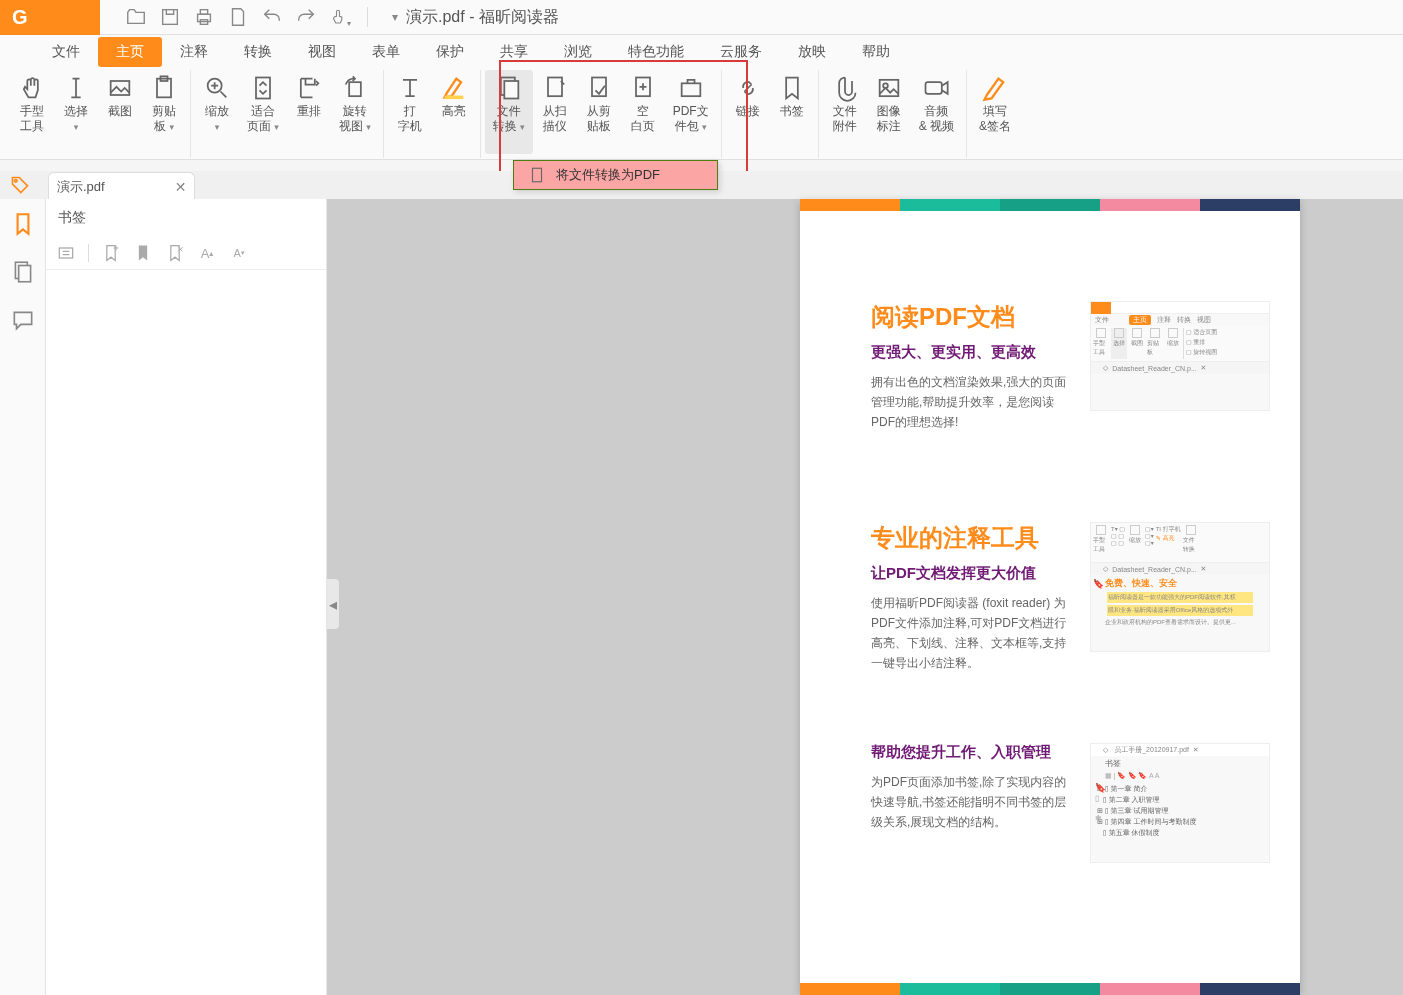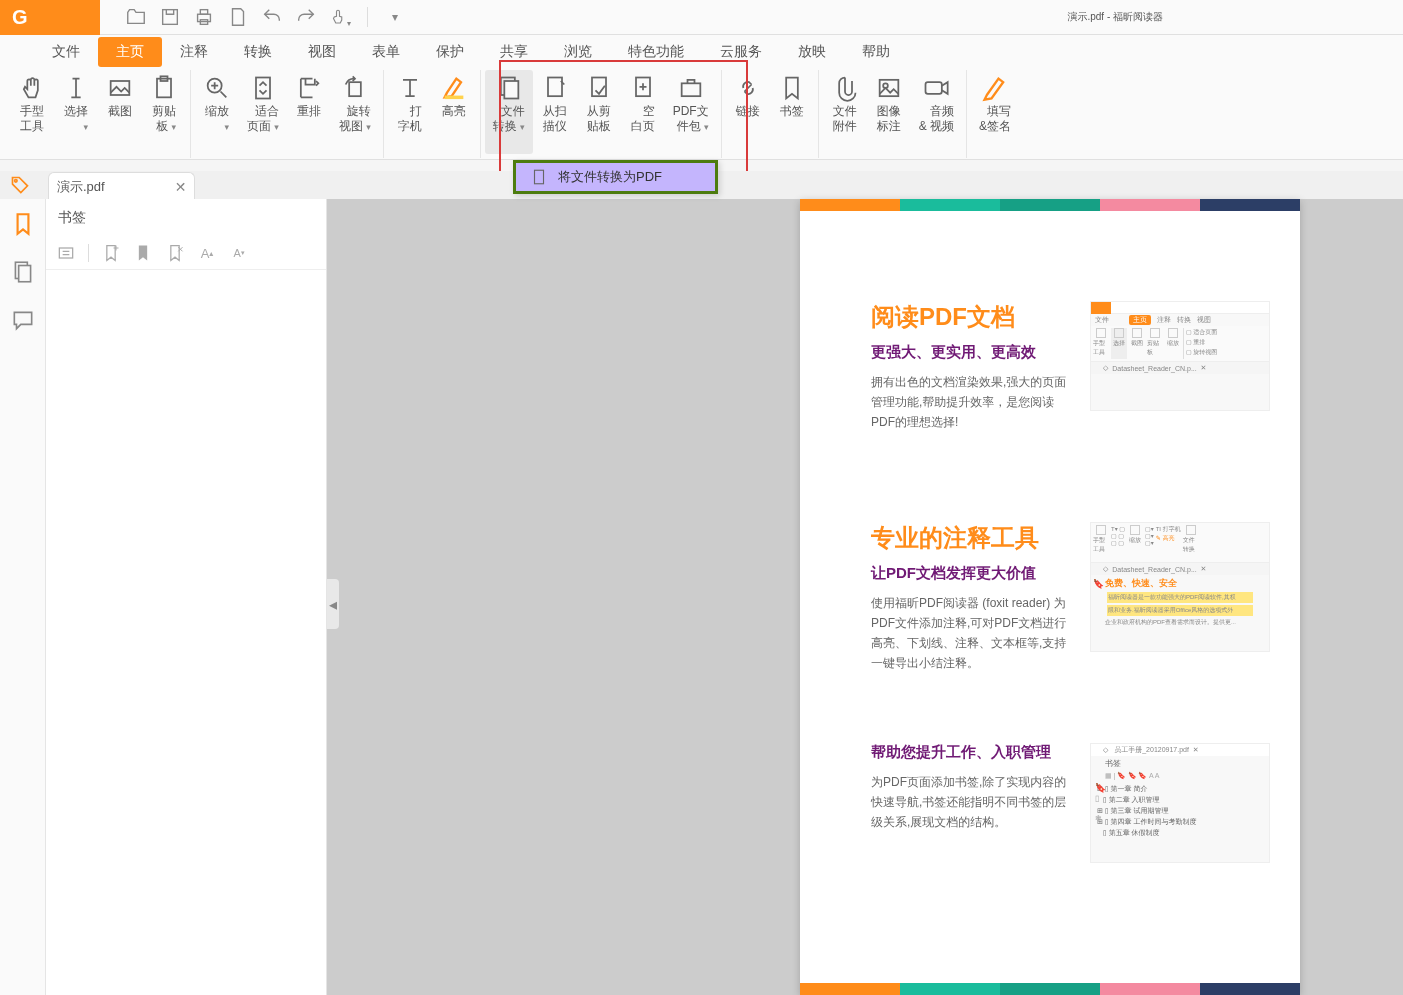--- a/index.html
+++ b/index.html
@@ -5,41 +5,41 @@
 * { margin: 0; padding: 0; box-sizing: border-box; font-family: "Microsoft YaHei", sans-serif; }
 body { background: #f5f5f5; width: 1403px; height: 995px; overflow: hidden; position: relative; }
 
 
 .titlebar { height: 35px; background: #fafafa; display: flex; align-items: center; border-bottom: 1px solid #e0e0e0; }
 .app-icon { width: 100px; height: 35px; background: #ff8c1a; display: flex; align-items: center; justify-content: flex-start; padding-left: 12px; }
 .app-icon-g { color: #fff; font-weight: bold; font-size: 20px; }
 .qat { display: flex; align-items: center; gap: 12px; padding-left: 25px; }
 .qat-icon { width: 22px; height: 22px; display: flex; align-items: center; justify-content: center; color: #888; }
 .qat-sep { width: 1px; height: 20px; background: #ddd; margin: 0 4px; }
-.title-text { flex: 1; text-align: right; color: #555; font-size: 10px; }
+.title-text { flex: 1; text-align: left; color: #555; font-size: 16px; }
 
 
 .menubar { height: 33px; background: #fafafa; display: flex; align-items: center; padding-left: 34px; gap: 0; }
 .menu-item { padding: 6px 18px; font-size: 14px; color: #555; cursor: pointer; }
 .menu-item.active { background: #ff8c1a; color: #fff; border-radius: 3px; }
 
 
 .ribbon { height: 92px; background: #fafafa; border-bottom: 1px solid #e0e0e0; display: flex; align-items: center; padding: 4px 6px; position: relative; }
 .ribbon-group { display: flex; align-items: flex-start; border-right: 1px solid #e5e5e5; padding: 0 4px; height: 88px; }
 .ribbon-btn { display: flex; flex-direction: column; align-items: center; justify-content: flex-start; padding: 4px 8px; min-width: 42px; cursor: pointer; height: 84px; }
 .ribbon-btn.active { background: #e8e8e8; border-radius: 3px; }
 .ribbon-icon { width: 28px; height: 28px; display: flex; align-items: center; justify-content: center; color: #666; font-size: 22px; margin-bottom: 2px; }
-.ribbon-label { font-size: 12px; color: #555; text-align: right; line-height: 15px; white-space: pre-line; }
+.ribbon-label { font-size: 12px; color: #555; text-align: center; line-height: 15px; white-space: pre-line; }
 .ribbon-dd { font-size: 9px; color: #888; }
 
 
 .red-box { position: absolute; border: 2px solid #d93a3a; pointer-events: none; }
 
 
-.dropdown { position: absolute; background: #c4b5fd; border: 3px solid #4d7c0f; box-shadow: 2px 2px 6px rgba(0,0,0,0.15); z-index: 100; }
+.dropdown { position: absolute; background: #fca5a5; border: 1px solid #4d7c0f; box-shadow: 2px 2px 6px rgba(0,0,0,0.15); z-index: 100; }
 .dropdown-item { display: flex; align-items: center; padding: 5px 14px; font-size: 13px; color: #333; cursor: pointer; gap: 10px; }
 .dd-icon { width: 18px; height: 18px; display: flex; align-items: center; justify-content: center; color: #666; }
 
 
 .tabbar { height: 31px; background: #f0f0f0; display: flex; align-items: flex-end; padding-left: 48px; border-bottom: 1px solid #ddd; }
 .doc-tab { background: #fff; border: 1px solid #ddd; border-bottom: none; border-radius: 6px 6px 0 0; padding: 5px 8px; display: flex; align-items: center; gap: 70px; font-size: 13px; color: #555; }
 .tab-close { color: #888; cursor: pointer; font-size: 14px; }
 
 
 .left-rail { position: absolute; left: 0; top: 199px; width: 46px; height: 796px; background: #fafafa; border-right: 1px solid #e5e5e5; display: flex; flex-direction: column; align-items: center; padding-top: 12px; gap: 22px; }

